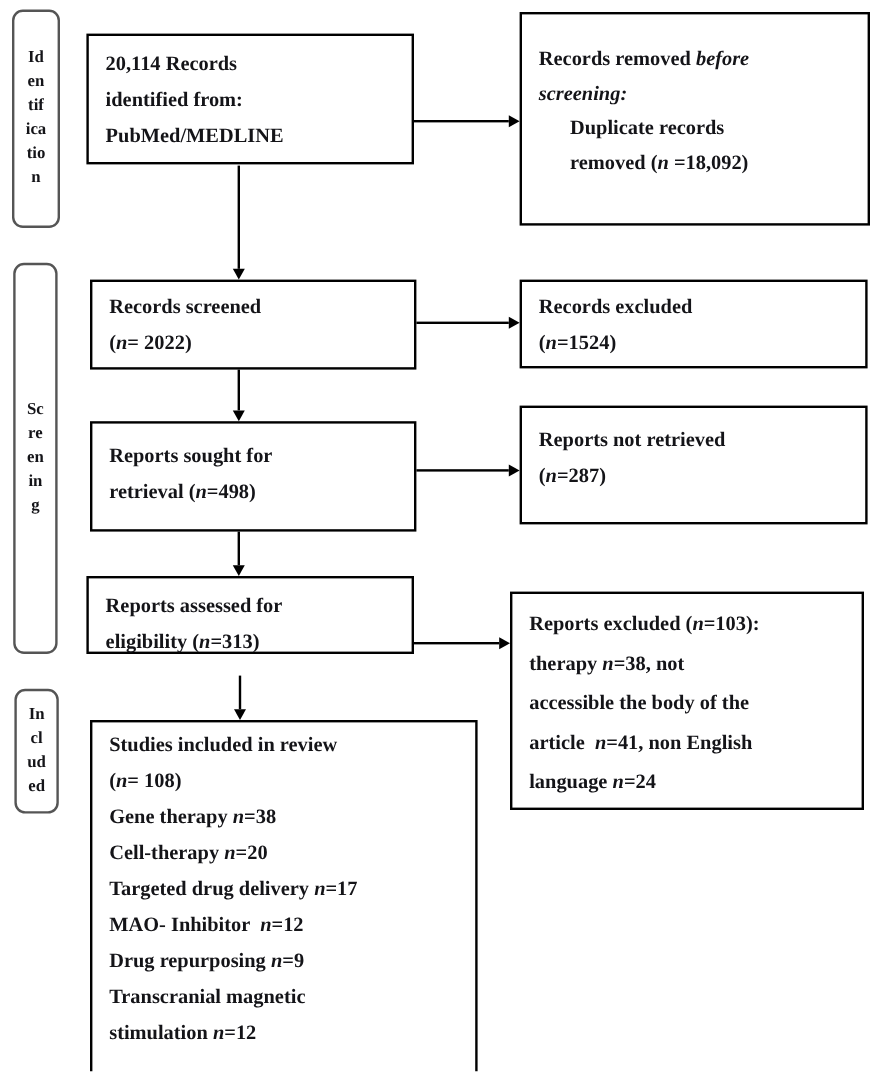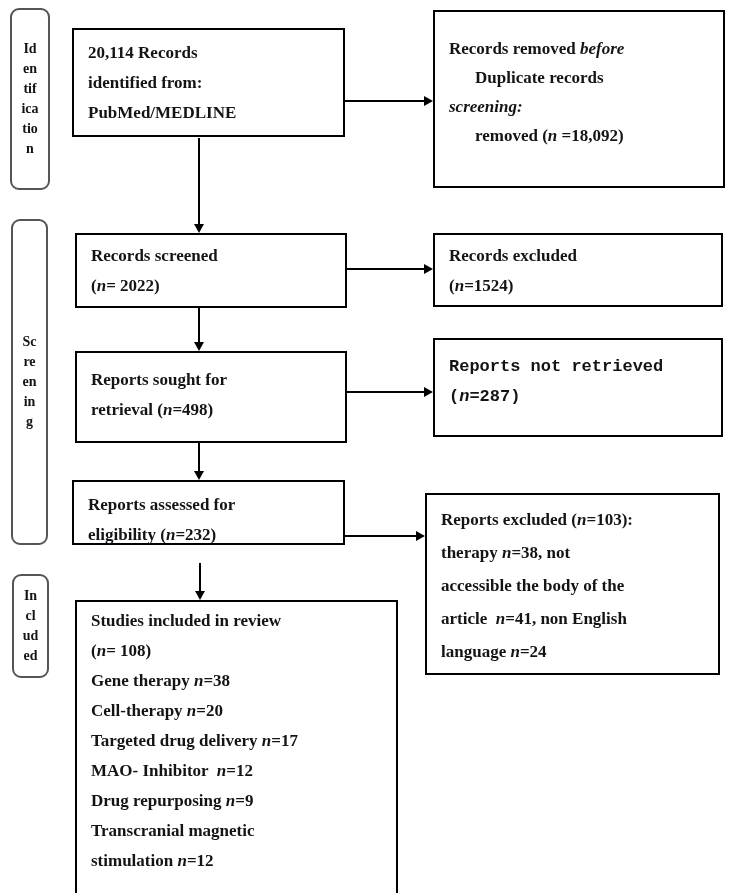--- a/index.html
+++ b/index.html
@@ -37,21 +37,21 @@
 
   #box-identified{left:72px;top:28px;width:273px;height:109px;padding:8px 10px 0 14px;}
   #box-screened{left:75px;top:233px;width:272px;height:75px;padding:6px 10px 0 14px;}
   #box-sought{left:75px;top:351px;width:272px;height:92px;padding:12px 10px 0 14px;}
   #box-assessed{left:72px;top:480px;width:273px;height:65px;padding:8px 10px 0 14px;}
   #box-included-studies{left:75px;top:600px;width:323px;height:359px;padding:4px 8px 0 14px;}
 
   #box-removed{left:433px;top:10px;width:292px;height:178px;padding:22px 8px 0 14px;}
   #box-removed .line{line-height:29px;}
   #box-excluded{left:433px;top:233px;width:290px;height:74px;padding:6px 8px 0 14px;}
-  #box-not-retrieved{left:433px;top:338px;width:290px;height:99px;padding:12px 8px 12px 14px;font-family:Liberation Mono, monospace;}
+  #box-not-retrieved{left:433px;top:338px;width:290px;height:99px;padding:12px 8px 12px 14px;}
   #box-reports-excluded{left:425px;top:493px;width:295px;height:182px;padding:8px 6px 0 14px;}
   #box-reports-excluded .line{line-height:33px;}
 
   #arrow-v1{left:198px;top:138px;height:86px;}
   #arrow-v2{left:198px;top:308px;height:34px;}
   #arrow-v3{left:198px;top:443px;height:28px;}
   #arrow-v4{left:199px;top:563px;height:28px;}
   #arrow-h1{left:345px;top:100px;width:79px;}
   #arrow-h2{left:347px;top:268px;width:77px;}
   #arrow-h3{left:347px;top:391px;width:77px;}
@@ -97,39 +97,39 @@
     <div class="line"><span>(</span><span class="it">n</span><span>= 2022)</span></div>
   </div>
 
   <div class="box main" id="box-sought">
     <div class="line">Reports sought for</div>
     <div class="line"><span>retrieval (</span><span class="it">n</span><span>=498)</span></div>
   </div>
 
   <div class="box main" id="box-assessed">
     <div class="line">Reports assessed for</div>
-    <div class="line"><span>eligibility (</span><span class="it">n</span><span>=232)</span></div>
+    <div class="line"><span>eligibility (</span><span class="it">n</span><span>=313)</span></div>
   </div>
 
   <div class="box main" id="box-included-studies">
     <div class="line">Studies included in review</div>
     <div class="line"><span>(</span><span class="it">n</span><span>= 108)</span></div>
     <div class="line"><span>Gene therapy </span><span class="it">n</span><span>=38</span></div>
     <div class="line"><span>Cell-therapy </span><span class="it">n</span><span>=20</span></div>
     <div class="line"><span>Targeted drug delivery </span><span class="it">n</span><span>=17</span></div>
     <div class="line"><span>MAO- Inhibitor &nbsp;</span><span class="it">n</span><span>=12</span></div>
     <div class="line"><span>Drug repurposing </span><span class="it">n</span><span>=9</span></div>
     <div class="line">Transcranial magnetic</div>
     <div class="line"><span>stimulation </span><span class="it">n</span><span>=12</span></div>
   </div>
 
   <div class="box" id="box-removed">
     <div class="line"><span>Records removed </span><span class="it">before</span></div>
+    <div class="line it">screening:</div>
     <div class="line indent">Duplicate records</div>
-    <div class="line it">screening:</div>
     <div class="line indent"><span>removed (</span><span class="it">n</span><span> =18,092)</span></div>
   </div>
 
   <div class="box main" id="box-excluded">
     <div class="line">Records excluded</div>
     <div class="line"><span>(</span><span class="it">n</span><span>=1524)</span></div>
   </div>
 
   <div class="box main" id="box-not-retrieved">
     <div class="line">Reports not retrieved</div>

